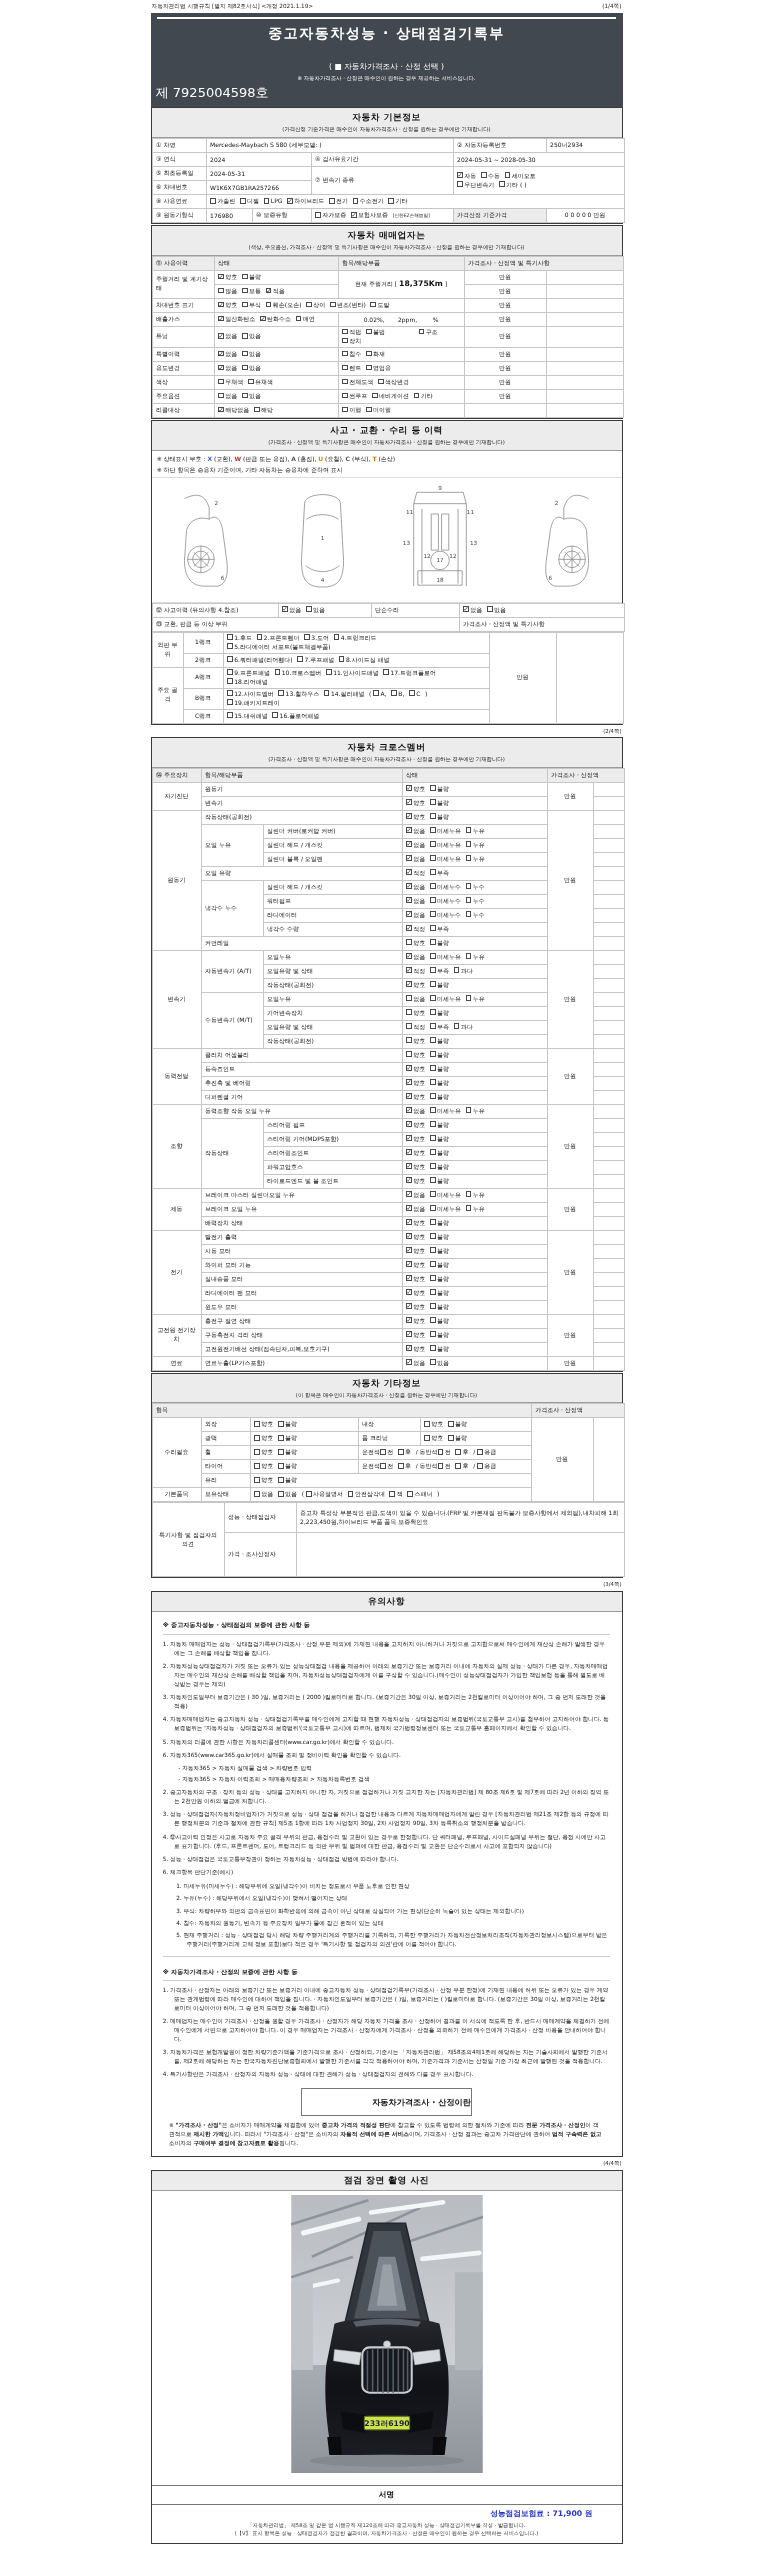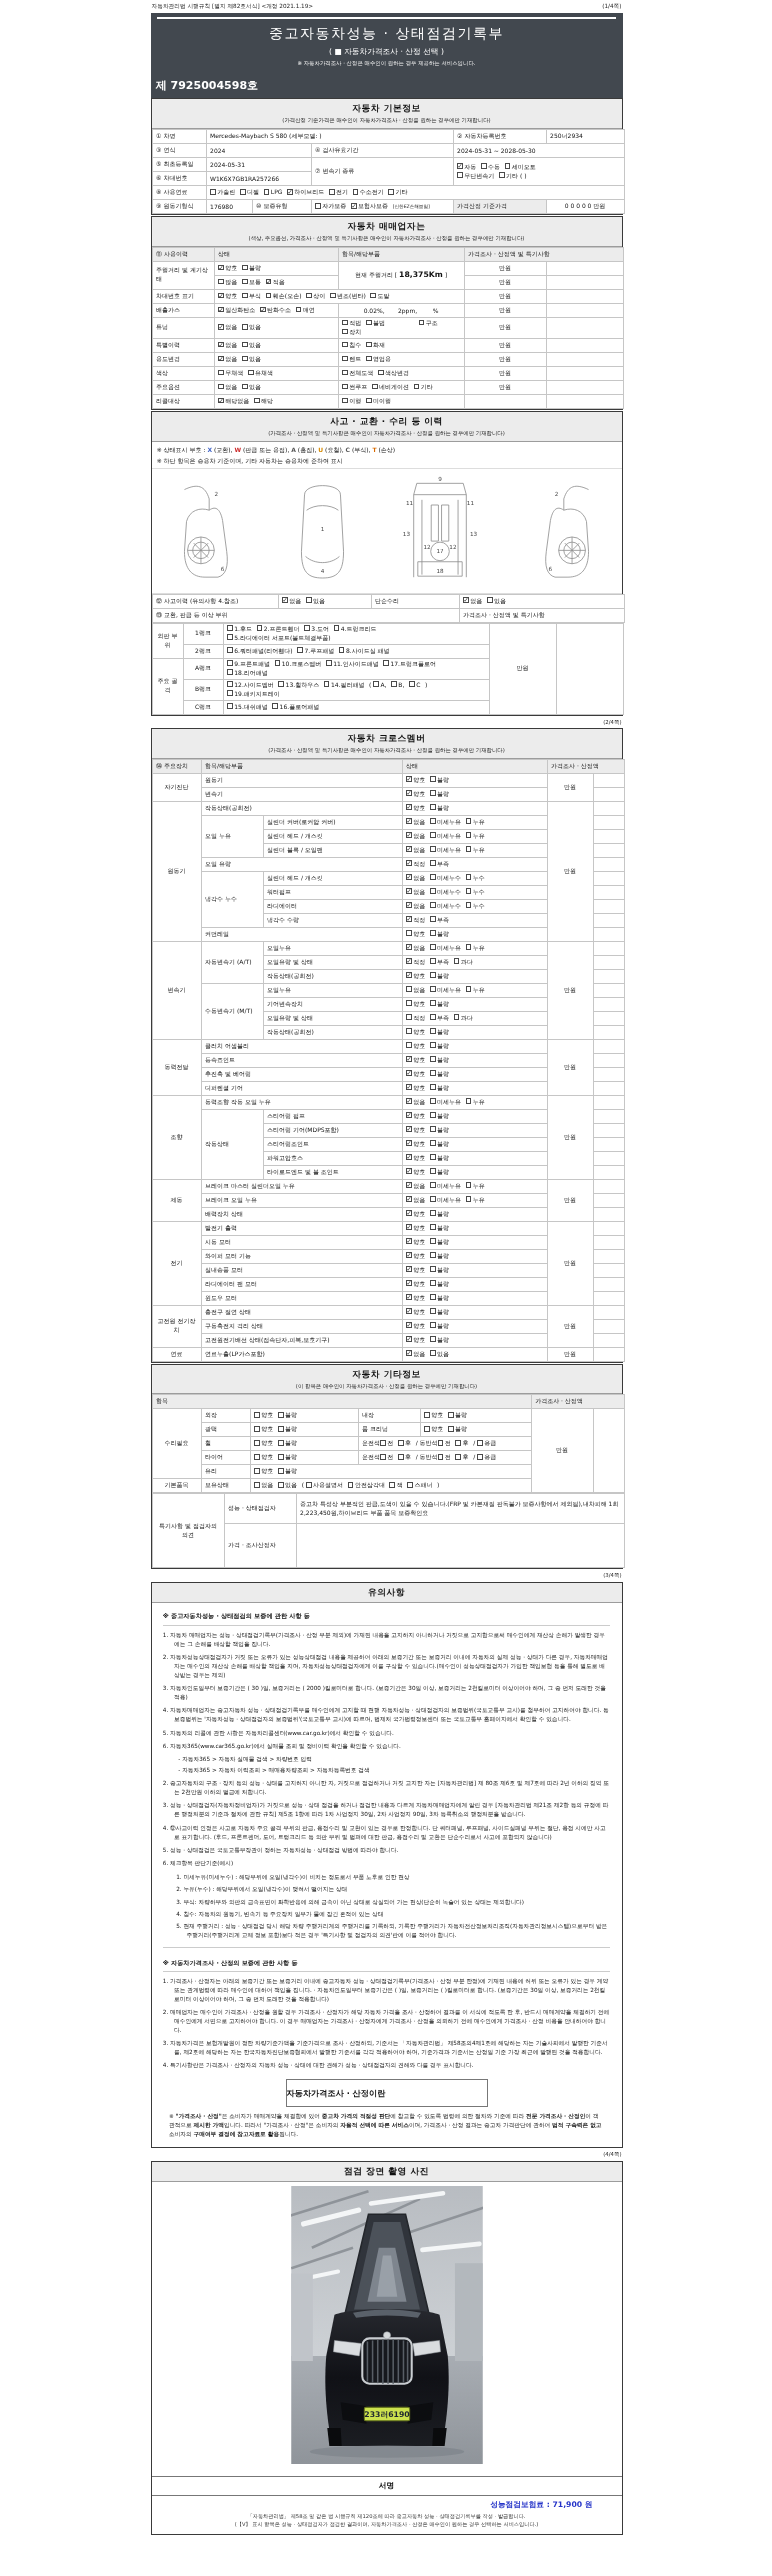--- a/index.html
+++ b/index.html
@@ -3,24 +3,24 @@
 <meta charset="utf-8">
 <style>
 *{box-sizing:border-box}
 body{margin:0;background:#fff}
 .page{width:773px;height:2576px;margin:0 auto;background:#fff;position:relative;overflow:hidden;
       font-family:"DejaVu Sans","Liberation Sans",sans-serif;color:#111}
 .col{width:472px;margin:0 auto}
 .topbar{display:flex;justify-content:space-between;font-size:5.7px;color:#222;padding:3.1px 1px 2.1px}
 .mast{background:#42484f;color:#fff;text-align:center;padding:2.6px 5.2px 5.2px}
 .mast .rule{height:1.5px;background:#fff;margin:1.5px 1px 6.2px}
-.mast h1{margin:0;font-size:14px;font-weight:normal;letter-spacing:1.5px}
-.mast .sel{font-size:7.7px;margin-top:4px}
+.mast h1{margin:0;font-size:14px;font-weight:bold;letter-spacing:1.5px}
+.mast .sel{font-size:7.7px;margin-top:19px}
 .mast .note{font-size:5.4px;margin-top:3.1px;color:#f2f2f2}
-.mast .docno{text-align:left;font-size:11px;font-weight:bold;margin-top:11px}
+.mast .docno{text-align:left;font-size:13px;font-weight:normal;margin-top:2px}
 .box{border:1px solid #3a3a3a;border-top-width:1.5px;background:#fff;margin-bottom:1px}
 .sechead{background:#ececec;text-align:center;padding:4.1px 0 3.6px;border-bottom:0.5px solid #9c9c9c}
 .sechead .t{font-size:8.8px;font-weight:bold;letter-spacing:0.5px}
 .sechead .n{font-size:5.4px;margin-top:2.1px;color:#222}
 table{border-collapse:collapse;width:100%;table-layout:fixed}
 td{border:0.5px solid #c6c6c6;font-size:6px;padding:1px 3.6px;height:14px;vertical-align:middle;
    background:#fff;overflow:hidden;white-space:normal}
 td.hd{background:#ececec}
 td.ctr{text-align:center}
 td.price{text-align:center}
@@ -33,21 +33,21 @@
 .pgmark{text-align:right;font-size:5.4px;padding:2.1px 1px;color:#222}
 .legend{font-size:6px;padding:3.1px 5.2px 1px;border-bottom:0.5px solid #ddd}
 .legend .ln{margin:1.5px 0}
 .diagrams{display:flex;justify-content:space-around;align-items:center;padding:5.2px 3.1px 7.2px;border-bottom:0.5px solid #ddd}
 .nt{font-size:5.7px;line-height:1.55;color:#111;padding:2.1px 11.3px 5.2px}
 .nt .hd1{font-size:6.2px;font-weight:bold;padding:6.2px 0 4.1px;border-bottom:0.5px solid #ccc;margin-bottom:3.1px}
 .nt .item{margin:4.6px 0;padding-left:11.3px;text-indent:-11.3px}
 .nt .sub{margin:3.6px 0 3.6px 13.4px;padding-left:10.3px;text-indent:-10.3px}
 .nt .dash{margin:1.5px 0 1.5px 15.5px}
 .nt .divider{border-top:0.5px solid #ccc;margin:7.2px 0 3.1px}
-.pricebox{border:0.5px solid #777;margin:9.3px auto 5.2px;width:202px;text-align:left;
+.pricebox{border:0.5px solid #777;margin:9.3px auto 5.2px;width:171px;text-align:right;
           font-size:8.2px;font-weight:bold;padding:6.2px 0}
 .pricedesc{font-size:5.7px;line-height:1.6;margin:4.1px 4.1px 3.1px;padding:0 2.1px}
 .finalband{border-top:1.5px solid #3a3a3a;border-bottom:0.5px solid #c6c6c6;padding:3.6px 0 3.1px;text-align:center}
 .finalband .amt{display:inline-block;border:0.5px solid #999;background:#f7f7f7;padding:1px 7.2px;
                 margin-left:7.2px;font-size:7.2px;letter-spacing:2.1px}
 .finalband .lbl{font-size:7.7px;font-weight:bold;letter-spacing:0.5px}
 .finalband .nt2{font-size:5.2px;margin-top:2.6px;color:#222}
 .photo-wrap{padding:4.1px 0 7.2px;text-align:center}
 .signband{border-top:1px solid #777;border-bottom:1px solid #777;text-align:center;
           font-size:7.7px;font-weight:bold;padding:4.1px 0;margin-top:2.1px}

